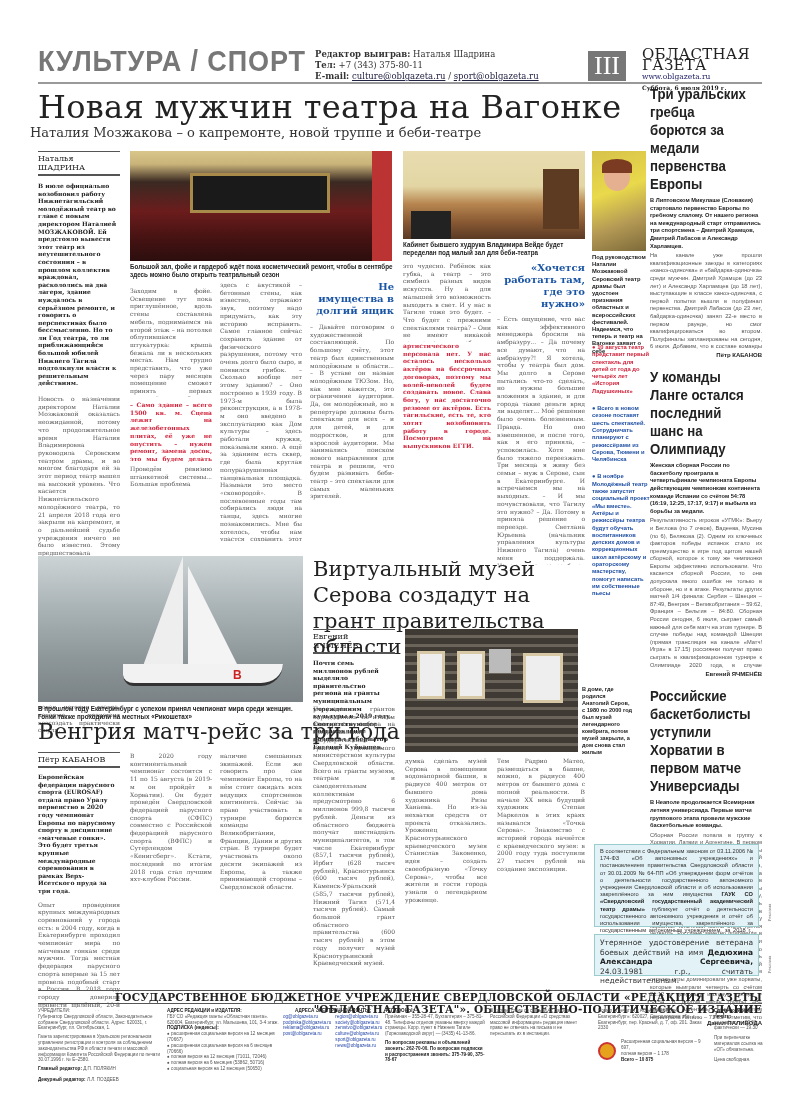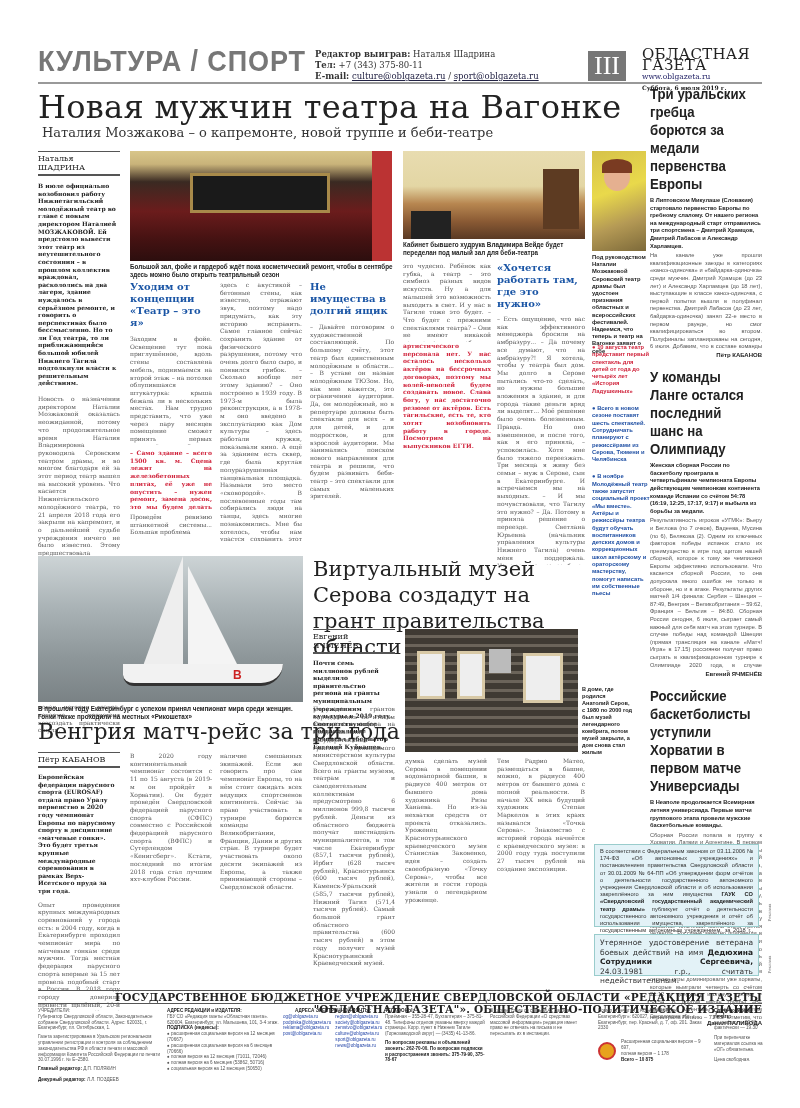--- a/index.html
+++ b/index.html
@@ -9,27 +9,27 @@
 .editor{left:315px;top:49px;font-size:8.5px;line-height:11px;color:#333}
 .editor b{font-weight:bold}
 .editor a{color:#224;text-decoration:underline}
 .page-num{left:588px;top:51px;width:38px;height:30px;background:#777;color:#fff;font-size:26px;line-height:30px;text-align:center;font-family:"Liberation Serif",serif}
 .paper{left:642px;top:49px;font-size:9px;line-height:11px}
 .paper .nm{font-size:15px;letter-spacing:.3px}
 .paper a{color:#226;font-size:7.5px;font-weight:normal}
 .paper .dt{font-size:6px;font-weight:bold}
 .rule{height:3px;background:#999}
 .h-main{left:38px;top:88px;font-family:"DejaVu Serif",serif;font-size:32px;line-height:38px;color:#222;letter-spacing:.3px}
-.h-sub{left:42px;top:125px;font-size:13px;color:#333}
+.h-sub{left:30px;top:125px;font-size:13px;color:#333}
 .byline{font-size:8px;border-top:1px solid #555;border-bottom:2px solid #555;padding:2px 0}
 .txt{font-size:6px;line-height:7.7px;color:#555;text-align:justify}
 .lead{font-size:6px;line-height:7.6px;font-weight:bold;color:#222}
 .red{color:#d0243c;font-weight:bold}
 .blue{color:#1f4fa3;font-weight:bold}
-.sub-h{font-size:10px;line-height:12px;color:#1a55a5;text-align:left;font-weight:bold}
+.sub-h{font-size:10px;line-height:12px;color:#1a55a5;text-align:right;font-weight:bold}
 .caption{font-family:"Liberation Sans",sans-serif;font-size:6.3px;line-height:8px;font-weight:bold;color:#222}
 .photo{overflow:hidden}
 .sport-h{font-family:"Liberation Sans",sans-serif;font-weight:bold;font-size:15px;line-height:18px;color:#222;transform:scaleX(.88);transform-origin:left}
 .stxt{font-family:"Liberation Sans",sans-serif;font-size:5.7px;line-height:7.6px;color:#555;text-align:justify}
 .slead{font-family:"Liberation Sans",sans-serif;font-size:5.7px;line-height:7.6px;font-weight:bold;color:#222}
 .sign{font-family:"Liberation Sans",sans-serif;font-size:6px;font-weight:bold;text-align:right;color:#222}
 .notice{border:1px solid #9cc;background:#e3f2f7}
 .footer-band{left:38px;top:990px;width:724px;height:14px;border-top:1px solid #555;border-bottom:1px solid #555;font-size:10.5px;font-weight:bold;line-height:12px;text-align:right;letter-spacing:.2px;color:#222}
 .ftxt{font-family:"Liberation Sans",sans-serif;font-size:4.6px;line-height:5.8px;color:#555}
 .ftxt b{color:#222}
@@ -73,21 +73,20 @@
 </div>
 <div class="abs caption" style="left:403px;top:241px;width:185px">Кабинет бывшего худрука Владимира Вейде будет переделан под малый зал для беби-театра</div>
 
 <div class="abs photo" style="left:592px;top:151px;width:54px;height:100px;background:linear-gradient(160deg,#d6c24a 0%,#e9d94b 40%,#b59a55 70%,#7d6a3a 100%)">
   <div style="position:absolute;left:12px;top:12px;width:26px;height:28px;border-radius:50%;background:#e5b090"></div>
   <div style="position:absolute;left:10px;top:8px;width:30px;height:14px;border-radius:50% 50% 0 0;background:#7a3b22"></div>
 </div>
 <div class="abs caption" style="left:592px;top:254px;width:58px;font-size:5.8px;line-height:7.2px">Под руководством Наталии Мозжаковой Серовский театр драмы был удостоен признания областных и всероссийских фестивалей. Надеемся, что теперь и театр на Вагонке заявит о себе</div>
 
 <div class="abs" style="left:130px;top:281px;width:82px">
-  <div class="sub-h">Уходим от концепции «Театр – это я»</div>
   <div class="txt" style="margin-top:6px;height:110px;overflow:hidden">Заходим в фойе. Освещение тут пока приглушённое, вдоль стены составлена мебель, поднимаемся на второй этаж – на потолке облупившаяся штукатурка: крыша бежала ли в нескольких местах. Нам трудно представить, что уже через пару месяцев помещение сможет принять первых зрителей... – Здание, конечно, требует капремонта, – говорит Наталия Владимировна, – в администрации города идёт нам навстречу. На ремонт крыши деньги уже выделены, за лето эти работы будут выполнены. Есть деньги и на минимальный пакет светового и звукового оборудования. Мы проходим в сердце театра – в зрительный зал и на сцену. Сотрудники уже приводят это место в порядок.</div>
   <div class="txt red" style="margin-top:4px;height:62px;overflow:hidden">– Само здание – всего 1500 кв. м. Сцена лежит на железобетонных плитах, её уже не опустить – нужен ремонт, замена досок, это мы будем делать постепенно. В первую очередь заменим кресла в зале, часть из них уже куплена.</div>
   <div class="txt" style="margin-top:2px">Проведём ревизию штанкетной системы... Большая проблема</div>
 </div>
 <div class="abs txt" style="left:220px;top:281px;width:82px;height:260px;overflow:hidden">здесь с акустикой – бетонные стены, как известно, отражают звук, поэтому надо придумать, как эту историю исправить. Самое главное сейчас сохранить здание от физического разрушения, потому что очень долго было сыро, и появился грибок. – Сколько вообще лет этому зданию? – Оно построено в 1939 году. В 1973-м была реконструкция, а в 1978-м оно введено в эксплуатацию как Дом культуры – здесь работали кружки, показывали кино. А ещё за зданием есть сквер, где была круглая полуразрушенная танцевальная площадка. Называли это место «сковородой». В послевоенные годы там собирались люди на танцы, здесь многие познакомились. Мне бы хотелось, чтобы нам удастся сохранить этот сквер, а «сковороду» сделать нашей изюминкой – летней площадкой театра... Изменится концепция «Театр – это я», которая была здесь многие годы, сменится на «Театр – это мы, это наш дом». Зрители – это те люди, которые приходят к нам, так сказать, это приходят к нам в гости. И мы постараемся сделать так, чтобы им у нас было комфортно.</div>
 <div class="abs" style="left:310px;top:281px;width:84px">
   <div class="sub-h">Не имущества в долгий ящик</div>
   <div class="txt" style="margin-top:6px;height:230px;overflow:hidden">– Давайте поговорим о художественной составляющей. По большому счёту, этот театр был единственным молодёжным в области... – В уставе он назван молодёжным ТЮЗом. Но, как мне кажется, это ограничение аудитории. Да, он молодёжный, но в репертуаре должны быть спектакли для всех – и для детей, и для подростков, и для взрослой аудитории. Мы занимались поиском нового направления для театра и решили, что будем развивать беби-театр – это спектакли для самых маленьких зрителей.</div>
 </div>
 <div class="abs" style="left:403px;top:262px;width:88px">
@@ -163,21 +162,21 @@
     <span>В соответствии с Федеральным законом от 03.11.2006 № 174-ФЗ «Об автономных учреждениях» и постановлением правительства Свердловской области от 30.01.2009 № 64-ПП «Об утверждении форм отчётов о деятельности государственного автономного учреждения Свердловской области и об использовании закреплённого за ним имущества</span>
     <b style="color:#222">ГАУК СО «Свердловский государственный академический театр драмы»</b>
     <span>публикует отчёт о деятельности государственного автономного учреждения и отчёт об использовании имущества, закреплённого за государственным автономным учреждением, за 2018 г., на портале</span>
     <a style="color:#2546a8;font-weight:bold">www.pravo.gov66.ru</a>
     <span>в разделе: «Официальная информация юридических лиц».</span>
   </div>
 </div>
 <div class="abs notice" style="left:594px;top:934px;width:165px;height:42px;padding:3px 5px">
   <div style="font-family:'DejaVu Sans',sans-serif;font-size:7.5px;line-height:9.5px;color:#333;text-align:justify">
     <span>Утерянное удостоверение ветерана боевых действий на имя</span>
-    <b style="color:#222">Дедюхина Сотрудники Сергеевича,</b>
+    <b style="color:#222">Дедюхина Александра Сергеевича,</b>
     <span>24.03.1981 г.р., считать недействительным.</span>
   </div>
 </div>
 <div class="abs" style="left:761px;top:910px;font-size:4px;color:#777;transform:rotate(-90deg)">Реклама</div>
 <div class="abs" style="left:761px;top:962px;font-size:4px;color:#777;transform:rotate(-90deg)">Реклама</div>
 
 <div class="abs footer-band">ГОСУДАРСТВЕННОЕ БЮДЖЕТНОЕ УЧРЕЖДЕНИЕ СВЕРДЛОВСКОЙ ОБЛАСТИ «РЕДАКЦИЯ ГАЗЕТЫ "ОБЛАСТНАЯ ГАЗЕТА"». ОБЩЕСТВЕННО-ПОЛИТИЧЕСКОЕ ИЗДАНИЕ</div>
 
 <div class="abs ftxt" style="left:38px;top:1008px;width:128px">
   <div>УЧРЕДИТЕЛИ:</div>

